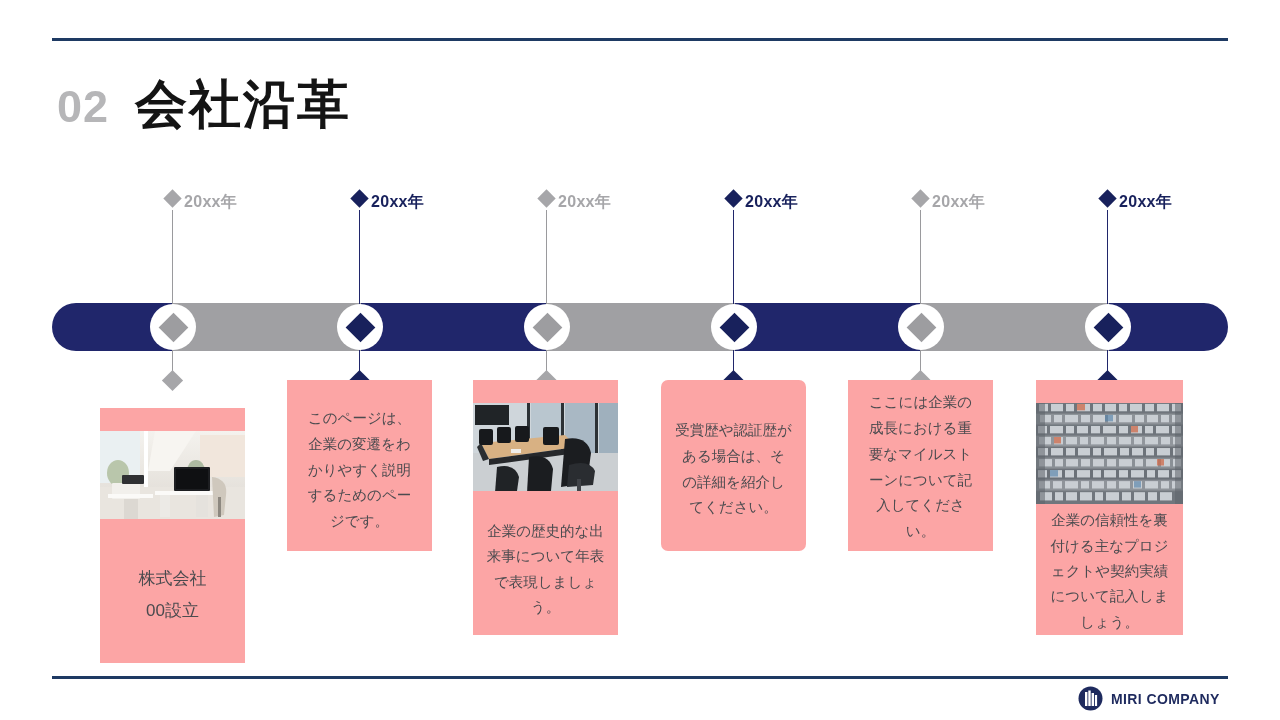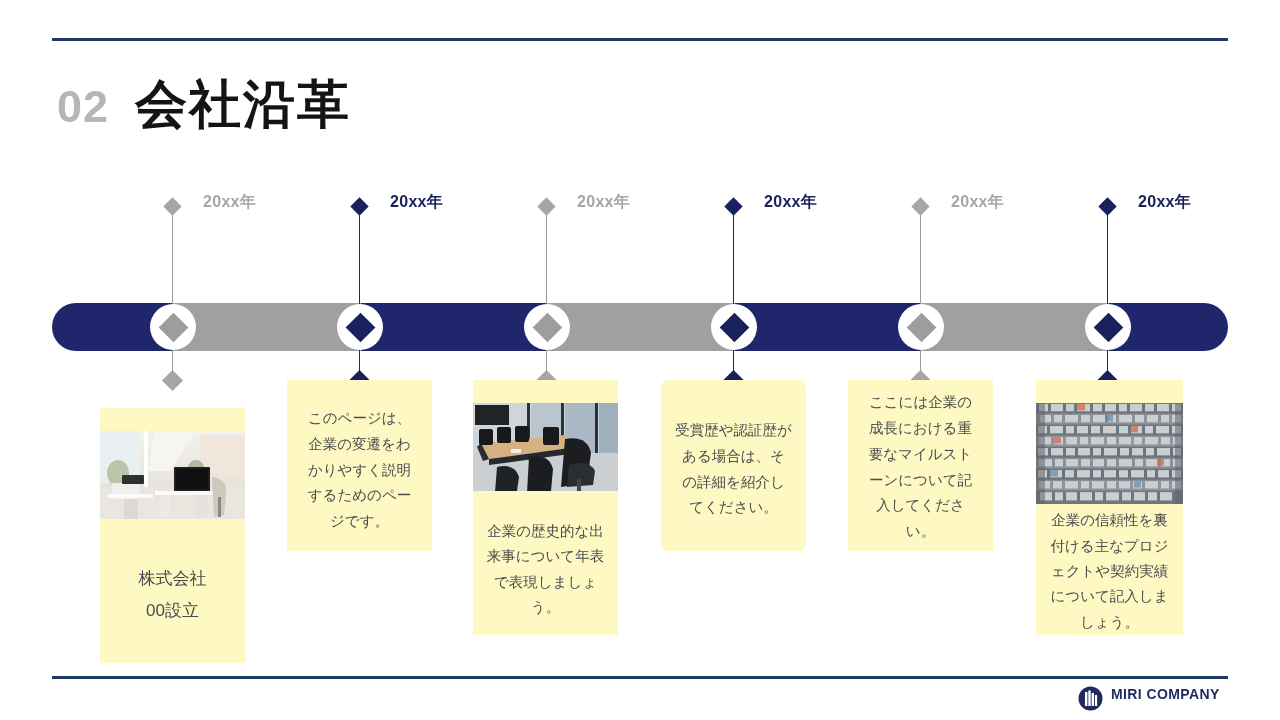--- a/index.html
+++ b/index.html
@@ -93,22 +93,22 @@
     position: absolute;
     width: 1px;
     background: #9a9a9d;
   }
   .connector-down.navy { background: #20266b; }
 
   
   .year {
     position: absolute;
     display: flex;
-    align-items: flex-end;
-    gap: 24px;
+    align-items: flex-start;
+    gap: 5px;
     white-space: nowrap;
   }
   .year .dia {
     width: 13px;
     height: 13px;
     transform: rotate(45deg);
     flex: 0 0 auto;
   }
   .year .lbl {
     font-size: 16px;
@@ -145,21 +145,21 @@
     width: 15px;
     height: 15px;
     transform: rotate(45deg);
   }
   .card-dia.gray { background: #a6a6a9; }
   .card-dia.navy { background: #18215c; }
 
   
   .card {
     position: absolute;
-    background: #fef9c3;
+    background: #fca5a5;
     box-sizing: border-box;
     display: flex;
     flex-direction: column;
   }
   .card-photo {
     width: 100%;
     background: #cfcfcf;
     position: relative;
     overflow: hidden;
   }
@@ -183,20 +183,21 @@
     font-size: 17px;
     line-height: 1.9;
   }
 
   
   .footer-logo {
     position: absolute;
     left: 1078px;
     top: 686px;
     display: flex;
+    align-items: center;
     gap: 8px;
   }
   .logo-mark {
     width: 25px;
     height: 25px;
     flex: 0 0 auto;
   }
   .logo-text {
     font-size: 14px;
     font-weight: bold;

